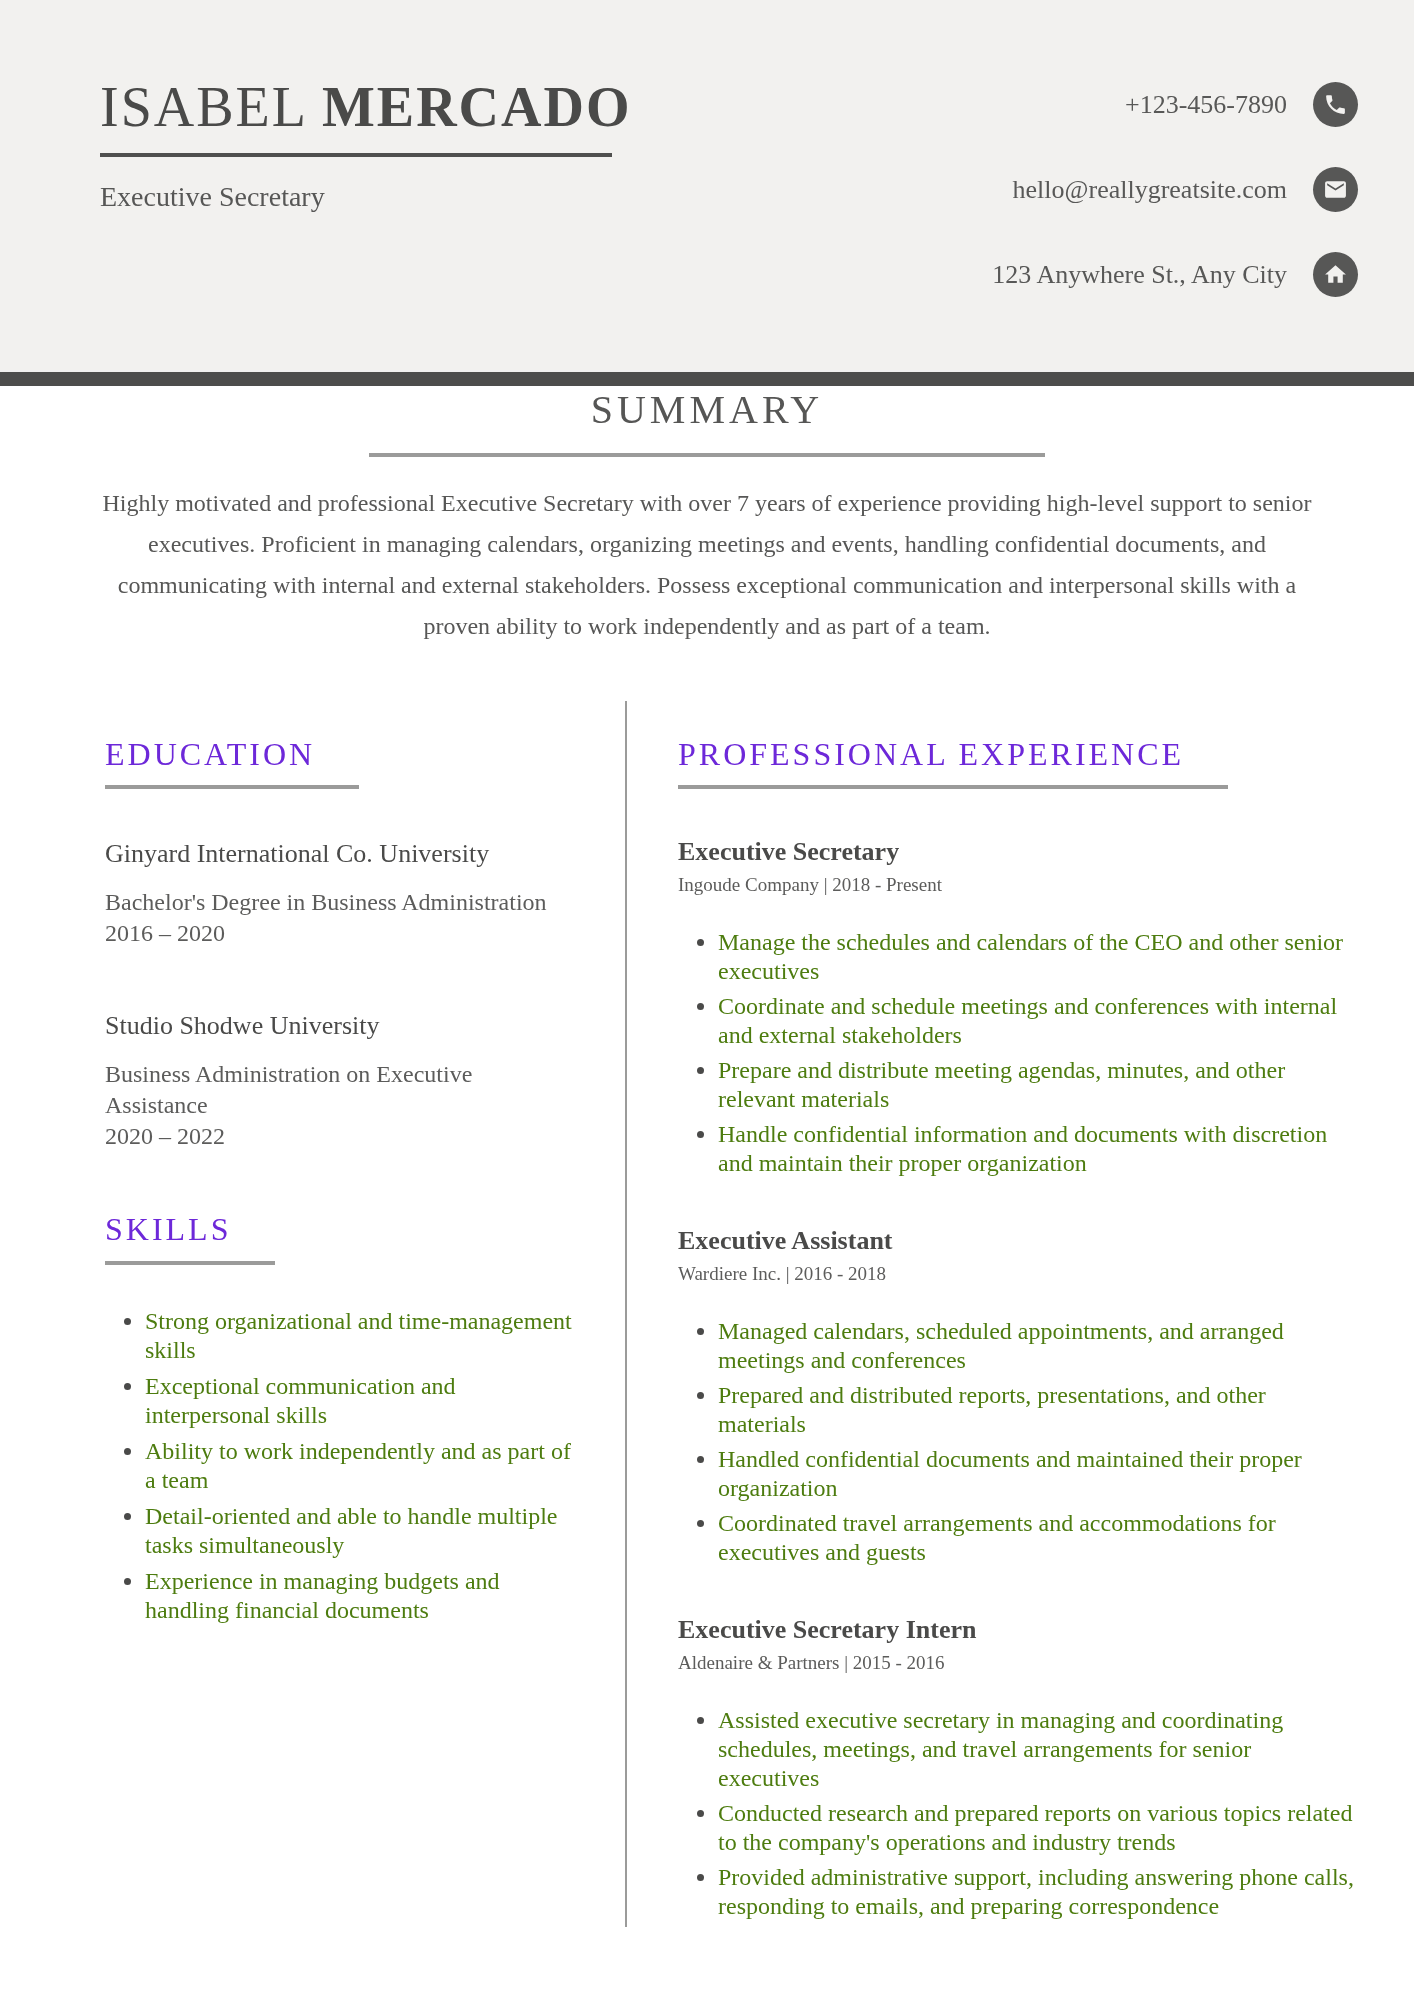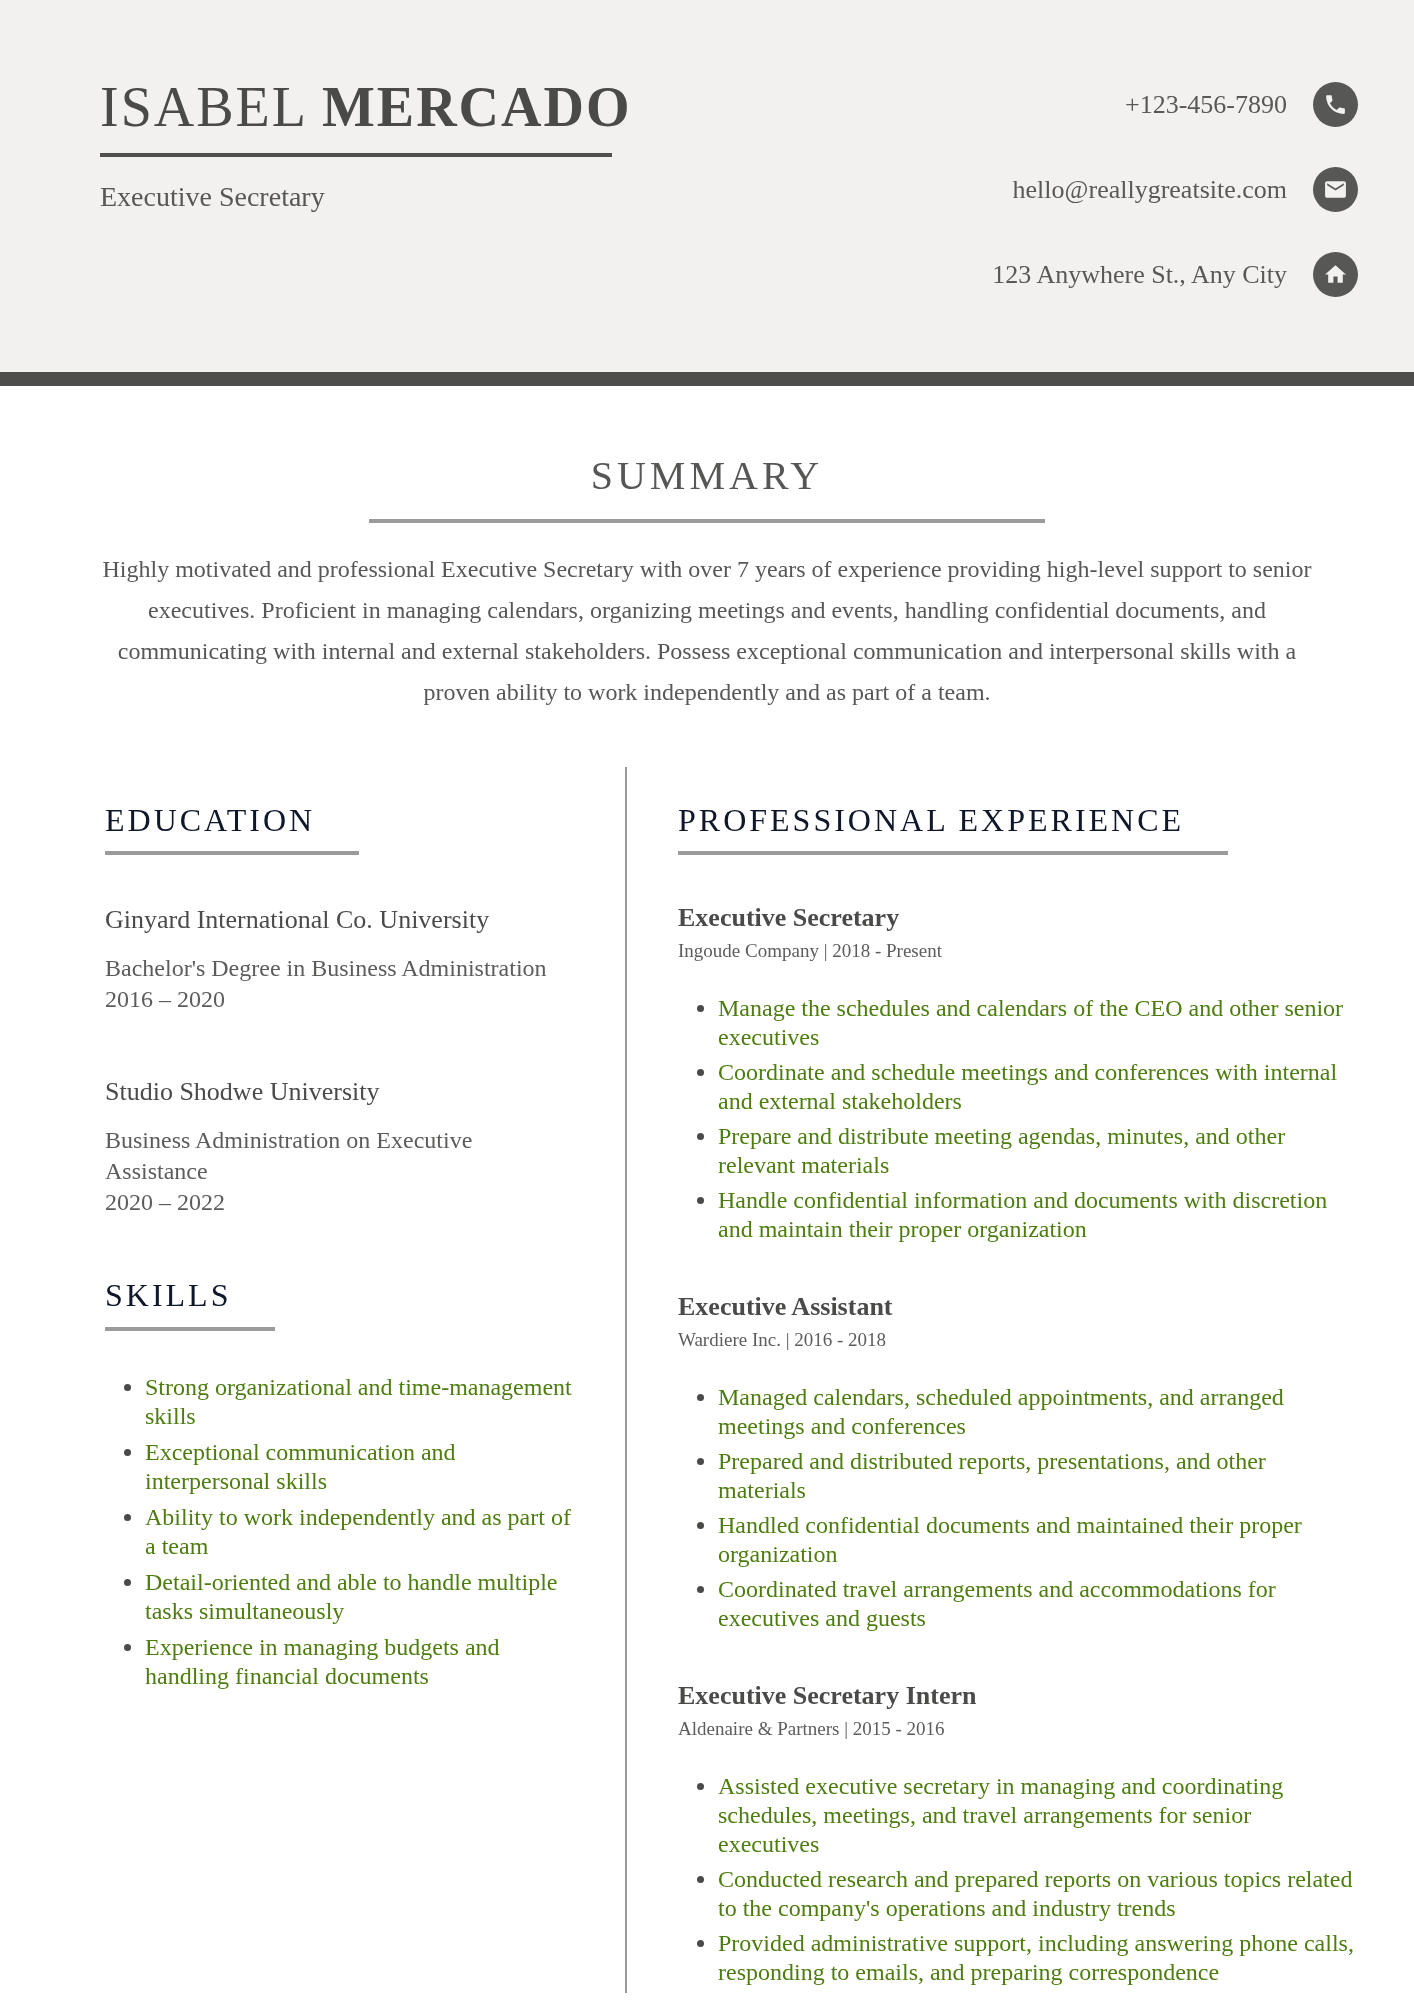--- a/index.html
+++ b/index.html
@@ -25,35 +25,35 @@
   .contact-text { font-size:26px; color:#585857; }
   .icon-circle {
     width:45px; height:45px; border-radius:50%; background:#575756;
     display:flex; align-items:center; justify-content:center; flex-shrink:0;
   }
   .icon-circle svg { width:25px; height:25px; fill:#f2f1ef; }
 
   .band { height:14px; background:#4d4d4c; }
 
   
-  .summary { text-align:center; padding-top:66px; }
+  .summary { text-align:center; }
   .summary-heading { font-size:40px; letter-spacing:4px; color:#565655; }
   .summary-rule { width:676px; height:4px; background:#9b9b9a; margin:20px auto 0; }
   .summary-text {
     width:1240px; margin:26px auto 0; font-size:24px; line-height:41px; color:#575756;
   }
 
   
   .columns { display:flex; margin-top:54px; padding:0 56px 0 105px; align-items:stretch; }
   .col-left  { width:470px; flex-shrink:0; padding-top:34px; }
   .col-divider { width:2px; background:#9b9b9a; margin-left:50px; }
   .col-right { flex:1; margin-left:51px; padding-top:34px; }
 
   .section-heading {
-    font-size:32px; letter-spacing:3px; color:#0f172a;
+    font-size:32px; letter-spacing:3px; color:#6d28d9;
     display:inline-block; border-bottom:4px solid #9b9b9a;
     padding:0 44px 12px 0; line-height:1.2;
   }
 
   .edu-item { margin-top:50px; }
   .edu-item + .edu-item { margin-top:62px; }
   .edu-school { font-size:26px; font-weight:400; color:#4a4a49; }
   .edu-degree, .edu-dates { font-size:24px; line-height:31px; color:#5c5c5b; }
   .edu-degree { margin-top:18px; }
 

